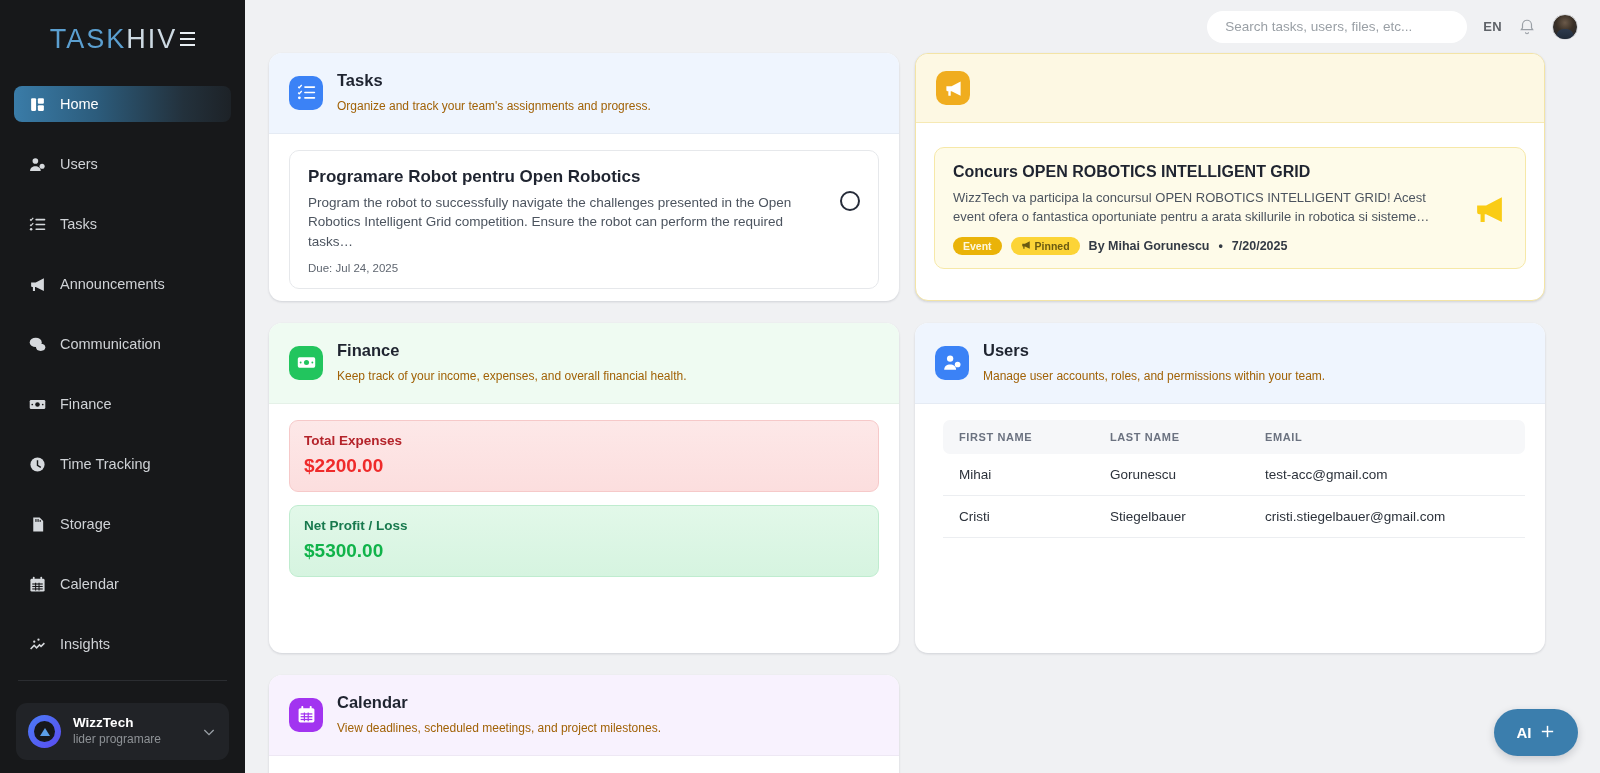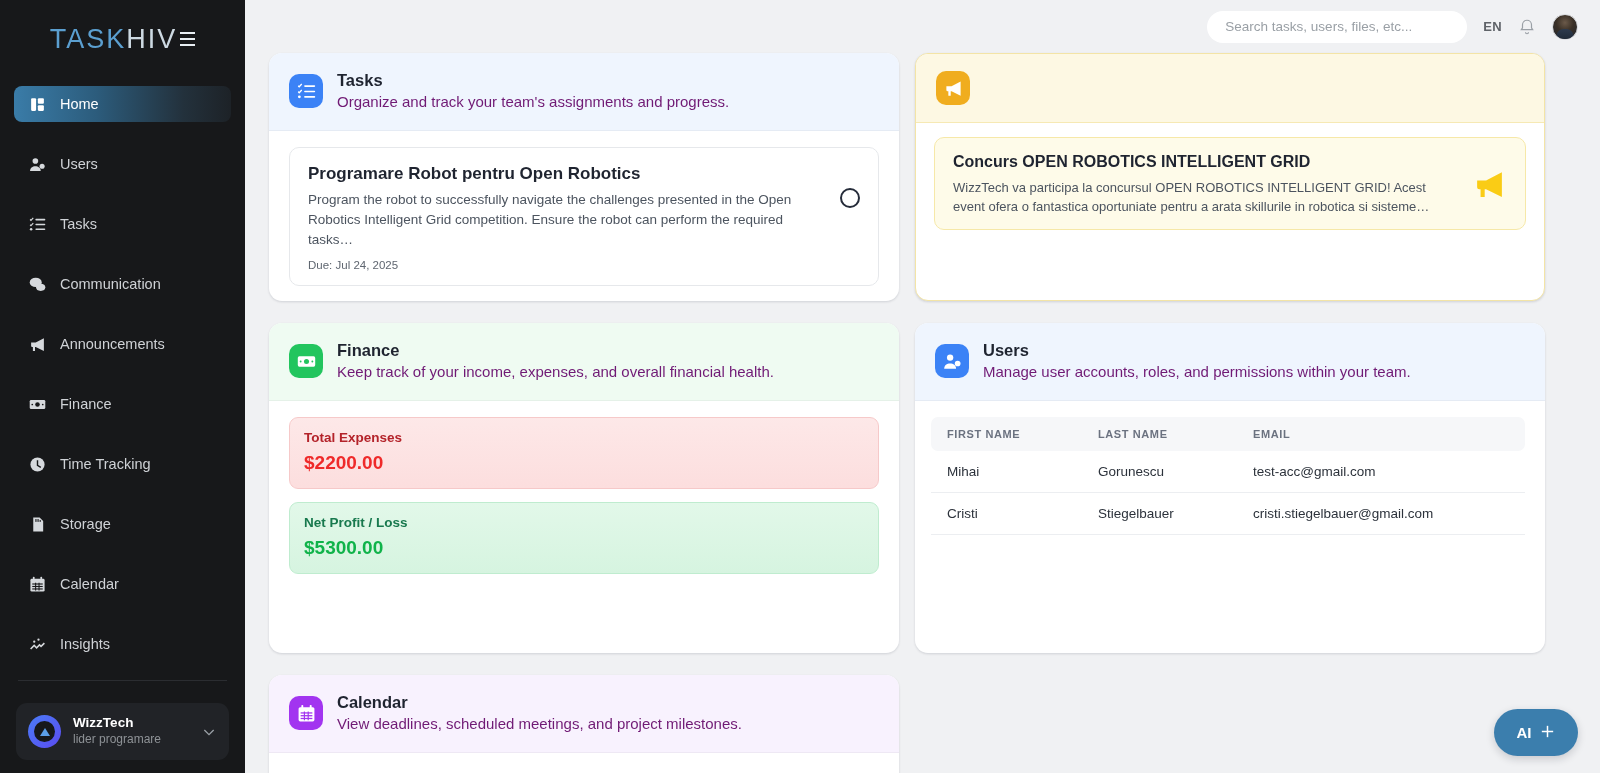--- a/index.html
+++ b/index.html
@@ -154,21 +154,21 @@
     width: 34px; height: 34px; border-radius: 10px; flex: 0 0 34px;
     display: flex; align-items: center; justify-content: center;
   }
   .head-icon svg { width: 19px; height: 19px; fill: #ffffff; }
   .ic-blue   { background: #3b82f6; }
   .ic-amber  { background: #f0ad1f; }
   .ic-green  { background: #22c55e; }
   .ic-purple { background: #a234f0; }
 
   .head-title { font-size: 16.5px; font-weight: bold; color: #1f2430; line-height: 1.28; }
-  .head-sub   { font-size: 15px; color: #701a75; line-height: 1.45; margin-top: 0; }
+  .head-sub   { font-size: 12px; color: #a16207; line-height: 1.45; margin-top: 7px; }
 
   .card-body { padding: 16px 20px 20px 20px; }
 
   
   .task-card-outer { height: 248px; }
   .task-item {
     border: 1px solid #e6e8eb; border-radius: 10px;
     padding: 16px 18px 14px 18px;
     display: flex; align-items: flex-start; gap: 14px;
     background: #fff;
@@ -179,21 +179,21 @@
   .task-desc  { font-size: 13.5px; color: #4c545f; line-height: 1.47; }
   .task-due   { font-size: 11.5px; color: #5f6670; margin-top: 10px; }
   .task-check {
     width: 20px; height: 20px; border-radius: 50%;
     border: 2px solid #262c3a; flex: 0 0 20px; margin-top: 24px;
     cursor: pointer;
   }
 
   
   .ann-card-outer { height: 248px; border: 1px solid #f3e4a6; }
-  .ann-body { padding: 14px 18px 18px 18px; }
+  .ann-body { padding: 24px 18px 18px 18px; }
   .ann-item {
     background: #fefbe9; border: 1px solid #f6e8a8; border-radius: 10px;
     padding: 15px 18px 13px 18px;
     display: flex; align-items: center; gap: 12px;
     cursor: pointer;
   }
   .ann-main { flex: 1; min-width: 0; }
   .ann-title { font-size: 16px; font-weight: bold; color: #1f2430; margin-bottom: 7px; }
   .ann-desc  { font-size: 13px; color: #4c545f; line-height: 1.48; }
   .ann-meta  { display: flex; align-items: center; gap: 9px; margin-top: 11px; }
@@ -217,21 +217,21 @@
   .fin-row:last-child { margin-bottom: 0; }
   .fin-green { background: linear-gradient(180deg,#e2f8e9 0%, #d6f4e0 100%); border: 1px solid #bfeccf; }
   .fin-red   { background: linear-gradient(180deg,#fde8e8 0%, #fcdede 100%); border: 1px solid #f6c9c9; }
   .fin-label { font-size: 13.5px; font-weight: bold; margin-bottom: 7px; }
   .fin-value { font-size: 19px; font-weight: bold; }
   .lbl-green { color: #18794e; } .val-green { color: #10b34a; }
   .lbl-red   { color: #b4232a; } .val-red   { color: #ef2a2a; }
 
   
   .usr-card-outer { height: 330px; }
-  .usr-body { padding: 16px 20px 20px 16px; }
+  .usr-body { padding: 16px 20px 20px 28px; }
   table.users { width: 100%; border-collapse: collapse; }
   table.users thead th {
     background: #f6f7f9;
     text-align: left;
     font-size: 11px; font-weight: bold; letter-spacing: .6px;
     color: #6b7280; text-transform: uppercase;
     padding: 11px 12px;
   }
   table.users thead th:first-child { border-radius: 7px 0 0 7px; padding-left: 16px; }
   table.users thead th:last-child  { border-radius: 0 7px 7px 0; }
@@ -311,34 +311,34 @@
               <rect x="9" y="17.6" width="14" height="2.2" rx="1"></rect>
               <circle cx="3" cy="18.7" r="1.8"></circle>
             </svg>
         </span>
         <span>Tasks</span>
       </div>
 
       <div class="nav-item">
         <span class="ico">
           <svg viewBox="0 0 24 24">
+              <path d="M3 9v5a1.5 1.5 0 001.5 1.5h1V21h3v-5.5h1L21 21V3L9.5 9z"></path>
+            </svg>
+        </span>
+        <span>Announcements</span>
+      </div>
+
+      <div class="nav-item">
+        <span class="ico">
+          <svg viewBox="0 0 24 24">
               <ellipse cx="9.5" cy="9" rx="8.5" ry="6.5"></ellipse>
               <ellipse cx="16.5" cy="16" rx="6.5" ry="5"></ellipse>
             </svg>
         </span>
         <span>Communication</span>
-      </div>
-
-      <div class="nav-item">
-        <span class="ico">
-          <svg viewBox="0 0 24 24">
-              <path d="M3 9v5a1.5 1.5 0 001.5 1.5h1V21h3v-5.5h1L21 21V3L9.5 9z"></path>
-            </svg>
-        </span>
-        <span>Announcements</span>
       </div>
 
       <div class="nav-item">
         <span class="ico">
           <svg viewBox="0 0 24 24">
               <rect x="1" y="5.5" width="22" height="13" rx="2"></rect>
               <circle cx="12" cy="12" r="3.2" fill="#17181a"></circle>
               <circle cx="4.6" cy="12" r="1.2" fill="#17181a"></circle>
               <circle cx="19.4" cy="12" r="1.2" fill="#17181a"></circle>
             </svg>
@@ -471,20 +471,34 @@
               </svg>
           </span>
           <div>
           </div>
         </div>
         <div class="ann-body">
           <div class="ann-item">
             <div class="ann-main">
               <div class="ann-title">Concurs OPEN ROBOTICS INTELLIGENT GRID</div>
               <div class="ann-desc">WizzTech va participa la concursul OPEN ROBOTICS INTELLIGENT GRID! Acest event ofera o fantastica oportuniate pentru a arata skillurile in robotica si sisteme…</div>
+              <div class="ann-meta">
+                <span class="badge badge-event">Event</span>
+                <span class="badge badge-pinned">
+                  <span>
+                    <svg viewBox="0 0 24 24">
+                        <path d="M3 9v5a1.5 1.5 0 001.5 1.5h1V21h3v-5.5h1L21 21V3L9.5 9z"></path>
+                      </svg>
+                  </span>
+                  <span>Pinned</span>
+                </span>
+                <span class="ann-by">By Mihai Gorunescu</span>
+                <span class="ann-by">•</span>
+                <span class="ann-by">7/20/2025</span>
+              </div>
             </div>
             <span class="ann-mega">
               <svg viewBox="0 0 24 24">
                   <path d="M3 9v5a1.5 1.5 0 001.5 1.5h1V21h3v-5.5h1L21 21V3L9.5 9z"></path>
                 </svg>
             </span>
           </div>
         </div>
       </div>
 

